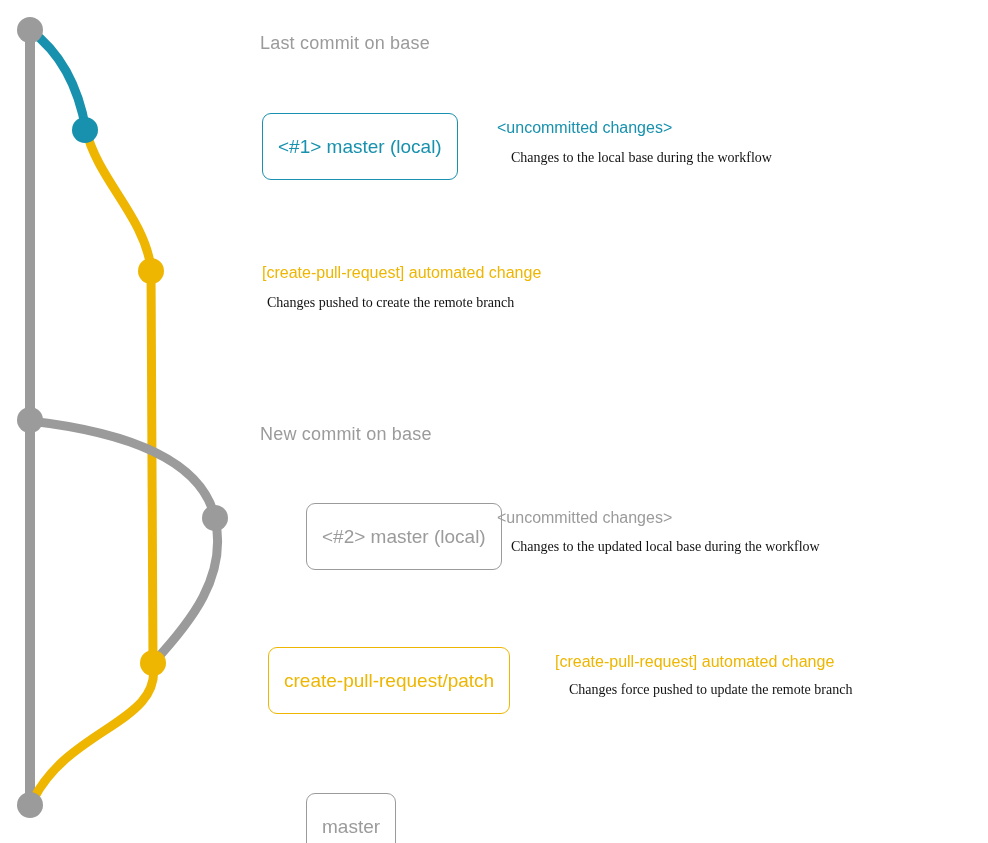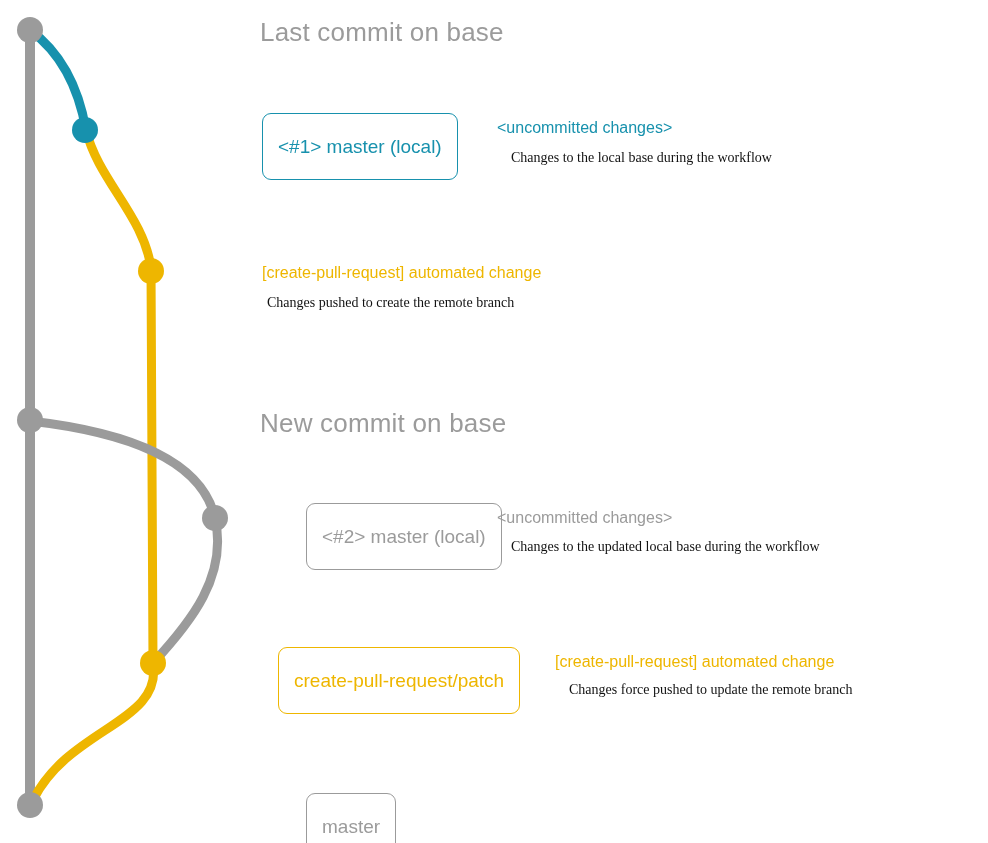--- a/index.html
+++ b/index.html
@@ -22,21 +22,21 @@
   .abs{position:absolute;white-space:nowrap;}
   svg{position:absolute;left:0;top:0;}
   .line{fill:none;stroke-linecap:round;stroke-linejoin:round;}
   .stroke-gray{stroke:var(--gray);}
   .stroke-teal{stroke:var(--teal);}
   .stroke-yellow{stroke:var(--yellow);}
   .fill-gray{fill:var(--gray);}
   .fill-teal{fill:var(--teal);}
   .fill-yellow{fill:var(--yellow);}
 
-  .glabel{font-size:26px;color:var(--gray);letter-spacing:.2px;}
+  .glabel{font-size:18px;color:var(--gray);letter-spacing:.2px;margin-top:16px;}
   .note{font-size:16px;text-align:right;}
   .teal-t{color:var(--teal);}
   .gray-t{color:var(--gray);}
   .yellow-t{color:var(--yellow);}
   .badge{
     display:inline-block;
     border:1.5px solid;
     border-radius:9px;
     padding:21px 15px;
     font-size:19px;
@@ -85,19 +85,19 @@
 
   <span class="abs note yellow-t" style="left:262px;top:264px">[create-pull-request] automated change</span>
   <span class="abs desc" style="left:267px;top:295px">Changes pushed to create the remote branch</span>
 
   <div class="abs glabel" style="left:260px;top:408px">New commit on base</div>
 
   <span class="abs badge gray" style="left:262px;top:503px">&lt;#2&gt; master (local)</span>
   <span class="abs note gray-t" style="left:497px;top:509px">&lt;uncommitted changes&gt;</span>
   <span class="abs desc" style="left:511px;top:539px">Changes to the updated local base during the workflow</span>
 
-  <span class="abs badge yellow" style="left:278px;top:647px">create-pull-request/patch</span>
+  <span class="abs badge yellow" style="left:268px;top:647px">create-pull-request/patch</span>
   <span class="abs note yellow-t" style="left:555px;top:653px">[create-pull-request] automated change</span>
   <span class="abs desc" style="left:569px;top:682px">Changes force pushed to update the remote branch</span>
 
   <span class="abs badge gray" style="left:262px;top:793px">master</span>
 
 </div>
 
 </body></html>

